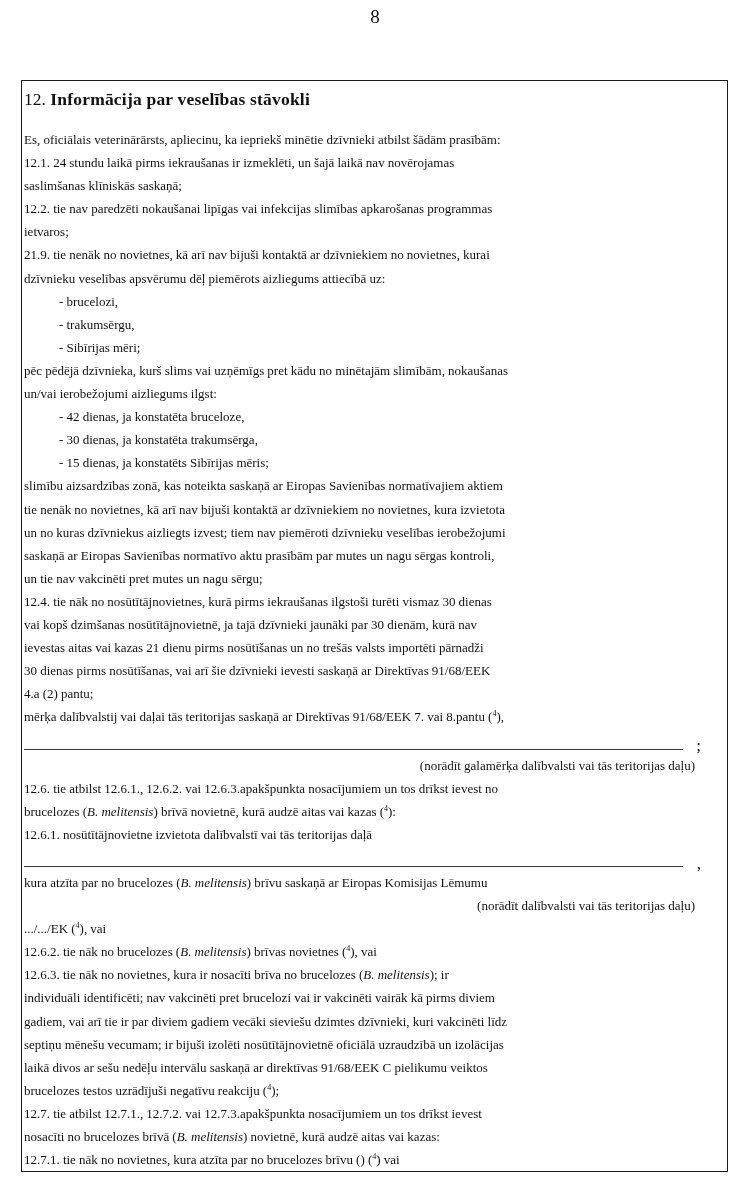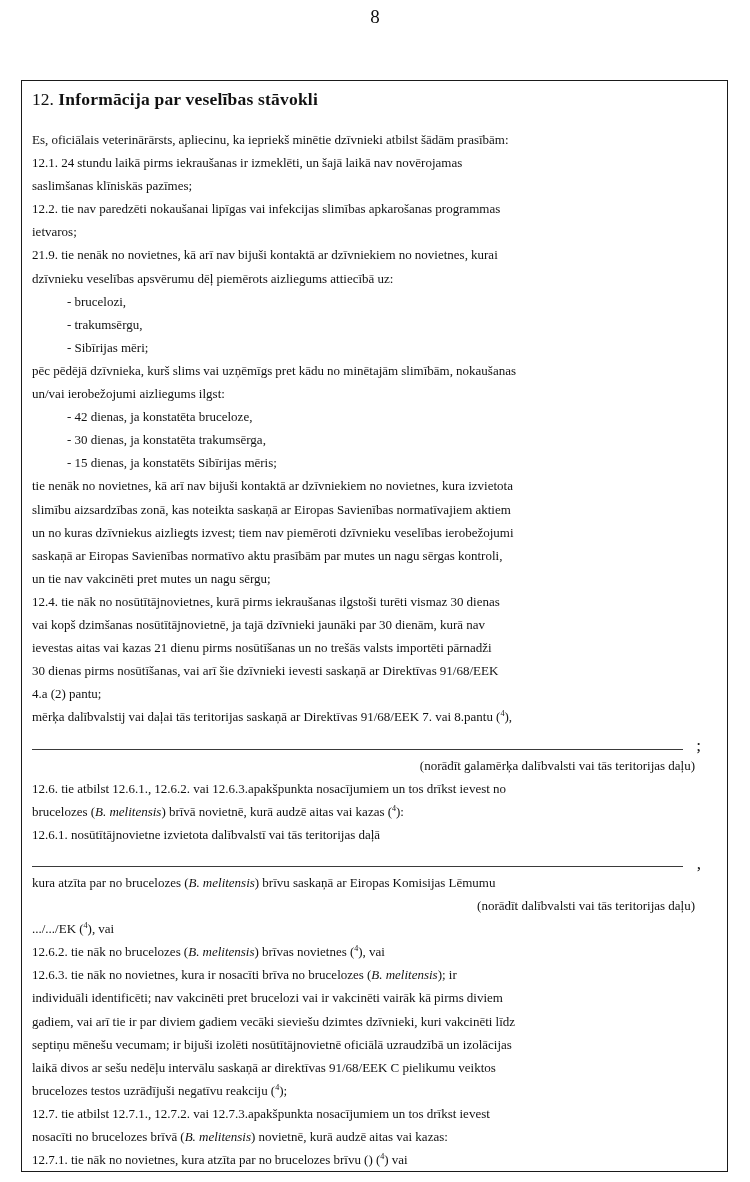--- a/index.html
+++ b/index.html
@@ -27,21 +27,21 @@
   }
 
   #cert-box {
     position: absolute;
     left: 21px;
     top: 80px;
     width: 707px;
     height: 1092px;
     border: 1.6px solid #1a1a1a;
     box-sizing: border-box;
-    padding: 7px 6px 0 9px;
+    padding: 7px 6px 0 1px;
     overflow: hidden;
   }
 
   .section-heading {
     font-size: 17.5px;
     line-height: 23px;
     margin: 0 0 0 1px;
     white-space: nowrap;
   }
   .section-heading .num {
@@ -112,35 +112,35 @@
 <div id="cert-box">
 
   <div class="section-heading">
     <span class="num">12.</span>
     <span class="ttl">Informācija par veselības stāvokli</span>
   </div>
 
   <div class="body-block" id="body-block">
       <div class="p">Es, oficiālais veterinārārsts, apliecinu, ka iepriekš minētie dzīvnieki atbilst šādām prasībām:</div>
       <div class="p">12.1. 24 stundu laikā pirms iekraušanas ir izmeklēti, un šajā laikā nav novērojamas</div>
-      <div class="p">saslimšanas klīniskās pazīmes;</div>
+      <div class="p">saslimšanas klīniskās saskaņā;</div>
       <div class="p">12.2. tie nav paredzēti nokaušanai lipīgas vai infekcijas slimības apkarošanas programmas</div>
       <div class="p">ietvaros;</div>
       <div class="p">21.9. tie nenāk no novietnes, kā arī nav bijuši kontaktā ar dzīvniekiem no novietnes, kurai</div>
       <div class="p">dzīvnieku veselības apsvērumu dēļ piemērots aizliegums attiecībā uz:</div>
       <div class="p dash">- brucelozi,</div>
       <div class="p dash">- trakumsērgu,</div>
       <div class="p dash">- Sibīrijas mēri;</div>
       <div class="p">pēc pēdējā dzīvnieka, kurš slims vai uzņēmīgs pret kādu no minētajām slimībām, nokaušanas</div>
       <div class="p">un/vai ierobežojumi aizliegums ilgst:</div>
       <div class="p dash">- 42 dienas, ja konstatēta bruceloze,</div>
       <div class="p dash">- 30 dienas, ja konstatēta trakumsērga,</div>
       <div class="p dash">- 15 dienas, ja konstatēts Sibīrijas mēris;</div>
+      <div class="p">slimību aizsardzības zonā, kas noteikta saskaņā ar Eiropas Savienības normatīvajiem aktiem</div>
       <div class="p">tie nenāk no novietnes, kā arī nav bijuši kontaktā ar dzīvniekiem no novietnes, kura izvietota</div>
-      <div class="p">slimību aizsardzības zonā, kas noteikta saskaņā ar Eiropas Savienības normatīvajiem aktiem</div>
       <div class="p">un no kuras dzīvniekus aizliegts izvest; tiem nav piemēroti dzīvnieku veselības ierobežojumi</div>
       <div class="p">saskaņā ar Eiropas Savienības normatīvo aktu prasībām par mutes un nagu sērgas kontroli,</div>
       <div class="p">un tie nav vakcinēti pret mutes un nagu sērgu;</div>
       <div class="p">12.4. tie nāk no nosūtītājnovietnes, kurā pirms iekraušanas ilgstoši turēti vismaz 30 dienas</div>
       <div class="p">vai kopš dzimšanas nosūtītājnovietnē, ja tajā dzīvnieki jaunāki par 30 dienām, kurā nav</div>
       <div class="p">ievestas aitas vai kazas 21 dienu pirms nosūtīšanas un no trešās valsts importēti pārnadži</div>
       <div class="p">30 dienas pirms nosūtīšanas, vai arī šie dzīvnieki ievesti saskaņā ar Direktīvas 91/68/EEK</div>
       <div class="p">4.a (2) pantu;</div>
       <div class="p">mērķa dalībvalstij vai daļai tās teritorijas saskaņā ar Direktīvas 91/68/EEK 7. vai 8.pantu (<sup>4</sup>),</div>
       <div class="rule-row gap-above">

